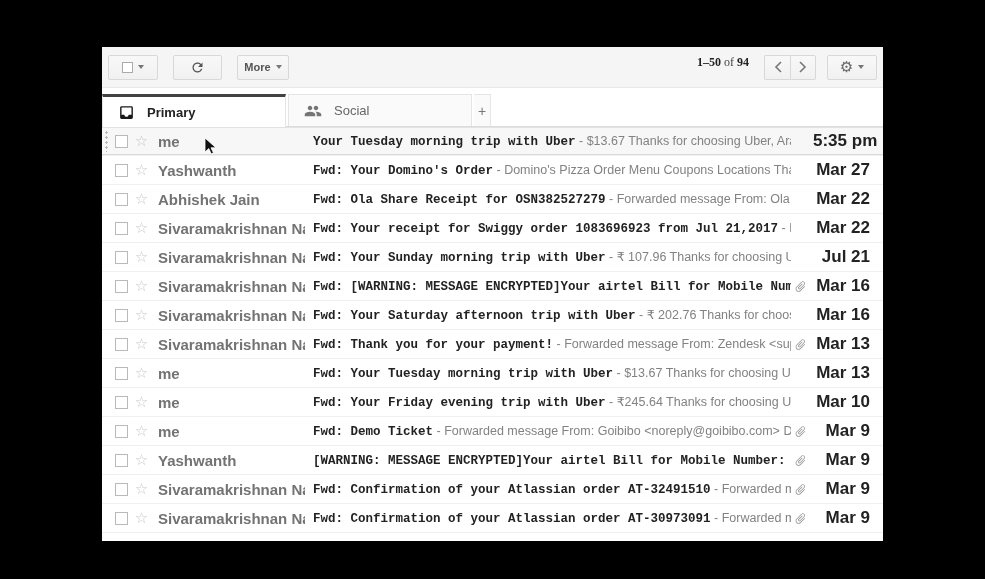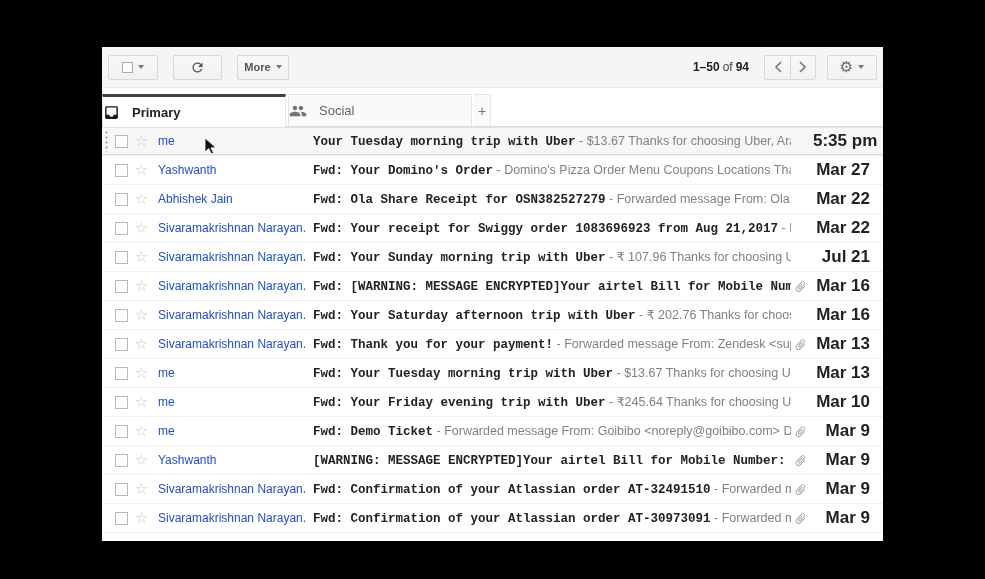--- a/index.html
+++ b/index.html
@@ -12,54 +12,54 @@
              display:flex; align-items:center; padding:0 6px; }
   .btn { height:25px; background:linear-gradient(#f8f8f8,#f1f1f1); border:1px solid #d8d8d8;
          border-radius:2px; color:#555; font-size:11px; font-weight:bold;
          display:inline-flex; align-items:center; justify-content:center; gap:5px; cursor:pointer; }
   .btn-select { width:50px; margin-left:0; }
   .btn-refresh { width:49px; margin-left:15px; }
   .btn-more { width:52px; margin-left:15px; }
   .cbx { width:11px; height:11px; border:1px solid #aaa; background:#fff; display:inline-block; }
   .caret { width:0; height:0; border-left:3px solid transparent; border-right:3px solid transparent;
            border-top:4px solid #777; display:inline-block; }
-  .toolbar-right { margin-left:auto; display:flex; align-items:center; }
+  .toolbar-right { margin-left:auto; display:flex; align-items:flex-start;font-family:Liberation Serif, serif; }
   .pag { font-size:12px; color:#333; margin-right:15px; white-space:nowrap; }
   .pag b { font-weight:bold; color:#222; }
   .pag span { margin:0 3px; color:#444; }
   .navgrp { display:flex; margin-right:11px; }
   .navgrp .btn { width:26px; }
   .navgrp .btn:first-child { border-radius:2px 0 0 2px; border-right:none; }
   .navgrp .btn:last-child { border-radius:0 2px 2px 0; }
   .btn-gear { width:50px; margin-right:0; font-size:15px; color:#666; font-weight:normal; }
 
   
   .tabs { display:flex; margin-top:6px; border-bottom:1px solid #dcdcdc; height:33px; align-items:stretch; }
-  .tab { width:184px; display:flex; align-items:center; gap:12px; 
+  .tab { width:184px; display:flex; align-items:center; gap:12px; padding-left:15px;
          font-size:13px; color:#666; background:#fafafa; border:1px solid #e5e5e5; border-bottom:none;
          margin-right:2px; cursor:pointer; }
   .tab svg { flex:none; }
   .tab.active { background:#fff; color:#222; font-weight:bold;
                 border-top:3px solid var(--accent,#444); margin-bottom:-1px; }
   .addtab { width:17px; display:flex; align-items:center; justify-content:center;
             background:#fafafa; border:1px solid #e5e5e5; border-bottom:none; border-left:none;
             color:#777; font-size:14px; cursor:pointer; }
 
   
   .row { height:29px; display:flex; align-items:center; border-bottom:1px solid #f0f0f0;
          background:#fff; position:relative; cursor:pointer; }
   .row.hover { background:#f7f7f7; box-shadow:inset 0 1px 0 #e2e2e2, inset 0 -1px 0 #dadada; }
   .dots { position:absolute; left:2px; top:3px; bottom:3px; width:5px;
           background-image:radial-gradient(circle, #b9b9b9 1px, transparent 1.2px);
           background-size:5px 5px; }
   .cb { width:13px; height:13px; border:1px solid #b9b9b9; margin-left:13px; flex:none; background:#fff; }
   .star { width:17px; margin-left:5px; flex:none; text-align:center; color:#c9c9c9;
           font-size:15px; line-height:1; font-family:"DejaVu Sans",sans-serif; }
-  .sender { width:147px; margin-left:8px; flex:none; font-weight:normal; color:#1d4ed8;
-            font-size:12px; white-space:nowrap; overflow:hidden; }
+  .sender { width:147px; margin-left:8px; flex:none; font-weight:bold; color:#737373;
+            font-size:15px; white-space:nowrap; overflow:hidden; }
   .subjwrap { flex:1; overflow:hidden; white-space:nowrap; font-size:12.5px; margin-left:8px; }
   .subject { font-weight:bold; color:#222;font-family:Liberation Mono, monospace; }
   .sep, .snippet { color:#828282; }
   .clip { width:18px; flex:none; color:#999; display:flex; align-items:center; justify-content:center; }
   .date { width:57px; flex:none; text-align:right; font-weight:bold; font-size:17px;
           color:#222; margin:0 13px 0 4px; white-space:nowrap; }
 
   .cursor { position:absolute; left:204px; top:137px; z-index:9; pointer-events:none; }
 </style>
 </head>
@@ -163,21 +163,21 @@
           </svg>
         </span>
         <span class="date">Mar 22</span>
       </div>
 
       <div class="row">
 
         <span class="cb"></span>
         <span class="star">☆</span>
         <span class="sender">Sivaramakrishnan Narayan.</span>
-        <span class="subjwrap"><span class="subject">Fwd: Your receipt for Swiggy order 1083696923 from Aug 21,2017</span><span class="sep"> - </span><span class="snippet">Forwarded message From: &lt;noreply@swiggy.in&gt;</span></span>
+        <span class="subjwrap"><span class="subject">Fwd: Your receipt for Swiggy order 1083696923 from Jul 21,2017</span><span class="sep"> - </span><span class="snippet">Forwarded message From: &lt;noreply@swiggy.in&gt;</span></span>
         <span class="clip" style="visibility: hidden;">
           <svg width="13" height="13" viewBox="0 0 24 24" fill="#999" style="transform:rotate(45deg);">
             <path d="M16.5 6v11.5c0 2.21-1.79 4-4 4s-4-1.79-4-4V5c0-1.38 1.12-2.5 2.5-2.5s2.5 1.12 2.5 2.5v10.5c0 .55-.45 1-1 1s-1-.45-1-1V6H10v9.5c0 1.38 1.12 2.5 2.5 2.5s2.5-1.12 2.5-2.5V5c0-2.21-1.79-4-4-4S7 2.79 7 5v12.5c0 3.04 2.46 5.5 5.5 5.5s5.5-2.46 5.5-5.5V6h-1.5z"></path>
           </svg>
         </span>
         <span class="date">Mar 22</span>
       </div>
 
       <div class="row">
 

